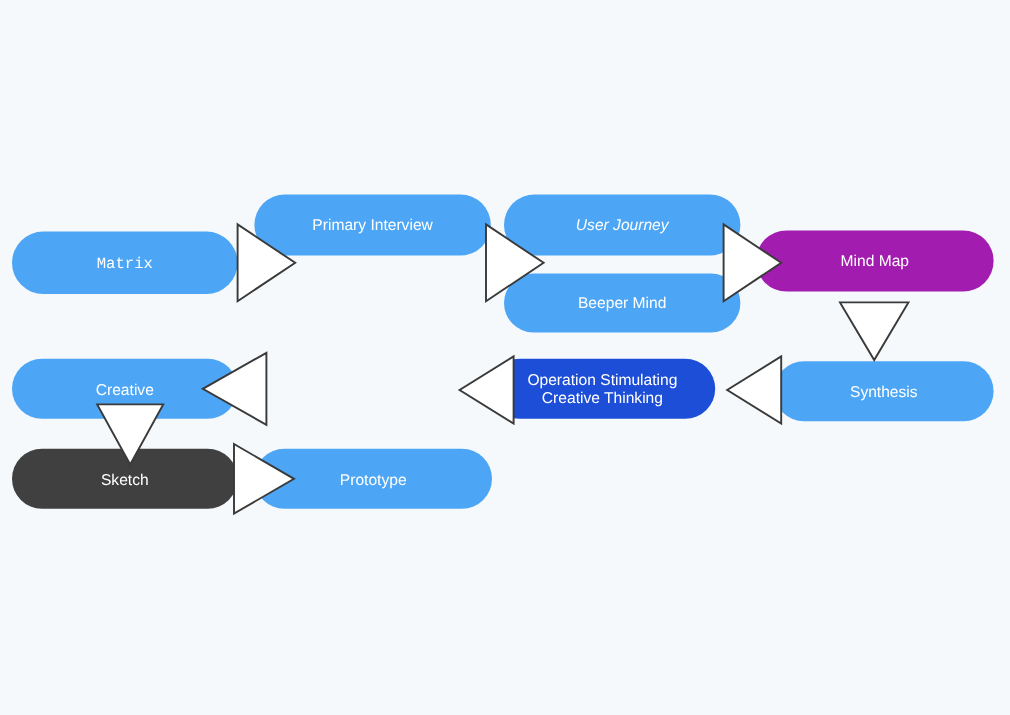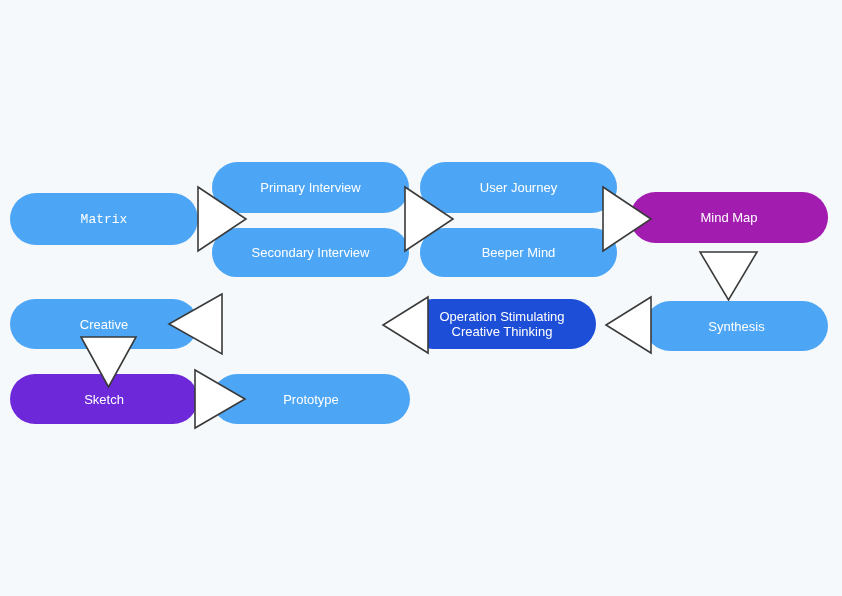--- a/index.html
+++ b/index.html
@@ -52,43 +52,40 @@
 </head>
 <body style="background: rgb(245, 249, 251);">
 
 <div id="diagram" style="width: 842px; height: 596px;">
     <div class="node" style="left: 10px; top: 193px; width: 188px; height: 52px; background: rgb(77, 166, 245); border-radius: 26px;">
       <span class="node-label" style="color: rgb(255, 255, 255); font-family: Liberation Mono, monospace;">Matrix</span>
     </div>
     <div class="node" style="left: 212px; top: 162px; width: 197px; height: 51px; background: rgb(77, 166, 245); border-radius: 25.5px;">
       <span class="node-label" style="color: rgb(255, 255, 255);">Primary Interview</span>
     </div>
-    <div class="node" style="left: 212px; top: 228px; width: 197px; height: 49px; background: rgb(77, 166, 245); border-radius: 24.5px;">
-      <span class="node-label" style="color: rgb(255, 255, 255);">Secondary Interview</span>
-    </div>
     <div class="node" style="left: 420px; top: 162px; width: 197px; height: 51px; background: rgb(77, 166, 245); border-radius: 25.5px;">
-      <span class="node-label" style="color: rgb(255, 255, 255);">User Journey</span>
+      <span class="node-label" style="color: rgb(255, 255, 255); font-style: italic;">User Journey</span>
     </div>
     <div class="node" style="left: 420px; top: 228px; width: 197px; height: 49px; background: rgb(77, 166, 245); border-radius: 24.5px;">
       <span class="node-label" style="color: rgb(255, 255, 255);">Beeper Mind</span>
     </div>
     <div class="node" style="left: 630px; top: 192px; width: 198px; height: 51px; background: #a21caf; border-radius: 25.5px;">
       <span class="node-label" style="color: rgb(255, 255, 255);">Mind Map</span>
     </div>
     <div class="node" style="left: 645px; top: 301px; width: 183px; height: 50px; background: rgb(77, 166, 245); border-radius: 25px;">
       <span class="node-label" style="color: rgb(255, 255, 255);">Synthesis</span>
     </div>
     <div class="node" style="left: 408px; top: 299px; width: 188px; height: 50px; background: #1d4ed8; border-radius: 25px;">
       <span class="node-label" style="color: rgb(255, 255, 255);">Operation Stimulating
 Creative Thinking</span>
     </div>
     <div class="node" style="left: 10px; top: 299px; width: 188px; height: 50px; background: rgb(77, 166, 245); border-radius: 25px;">
       <span class="node-label" style="color: rgb(255, 255, 255);">Creative</span>
     </div>
-    <div class="node" style="left: 10px; top: 374px; width: 188px; height: 50px; background: #6d28d9; border-radius: 25px;">
+    <div class="node" style="left: 10px; top: 374px; width: 188px; height: 50px; background: #404040; border-radius: 25px;">
       <span class="node-label" style="color: rgb(255, 255, 255);">Sketch</span>
     </div>
     <div class="node" style="left: 212px; top: 374px; width: 198px; height: 50px; background: rgb(77, 166, 245); border-radius: 25px;">
       <span class="node-label" style="color: rgb(255, 255, 255);">Prototype</span>
     </div>
     <svg class="arrow" width="50" height="66" viewBox="0 0 50 66" style="left: 197px; top: 186px;">
       <polygon points="1,1 49,33 1,65" fill="#ffffff" stroke="#3a3a3a"></polygon>
     </svg>
     <svg class="arrow" width="50" height="66" viewBox="0 0 50 66" style="left: 404px; top: 186px;">
       <polygon points="1,1 49,33 1,65" fill="#ffffff" stroke="#3a3a3a"></polygon>

